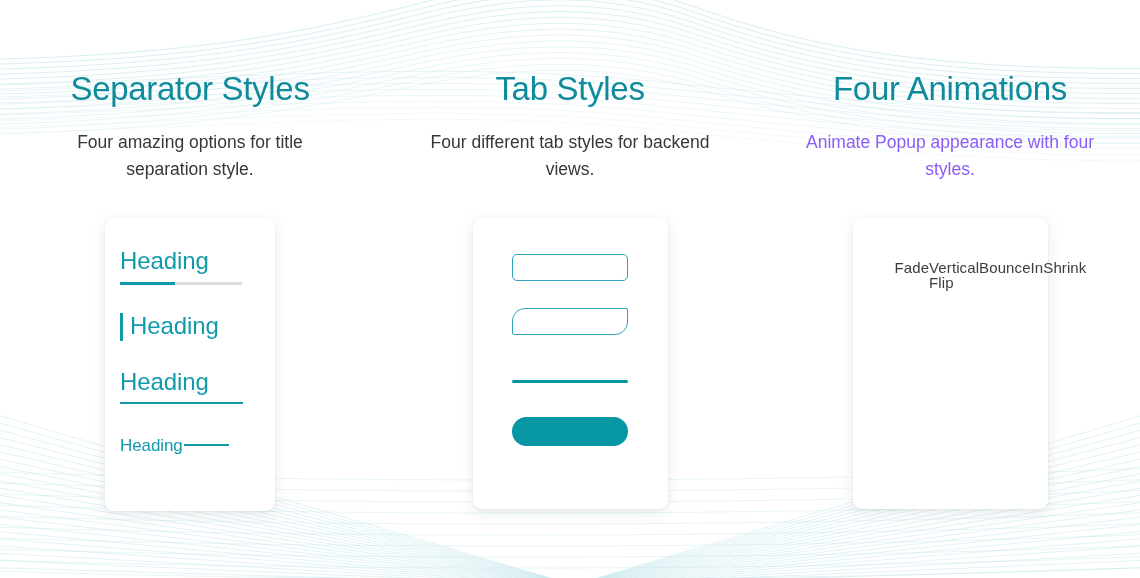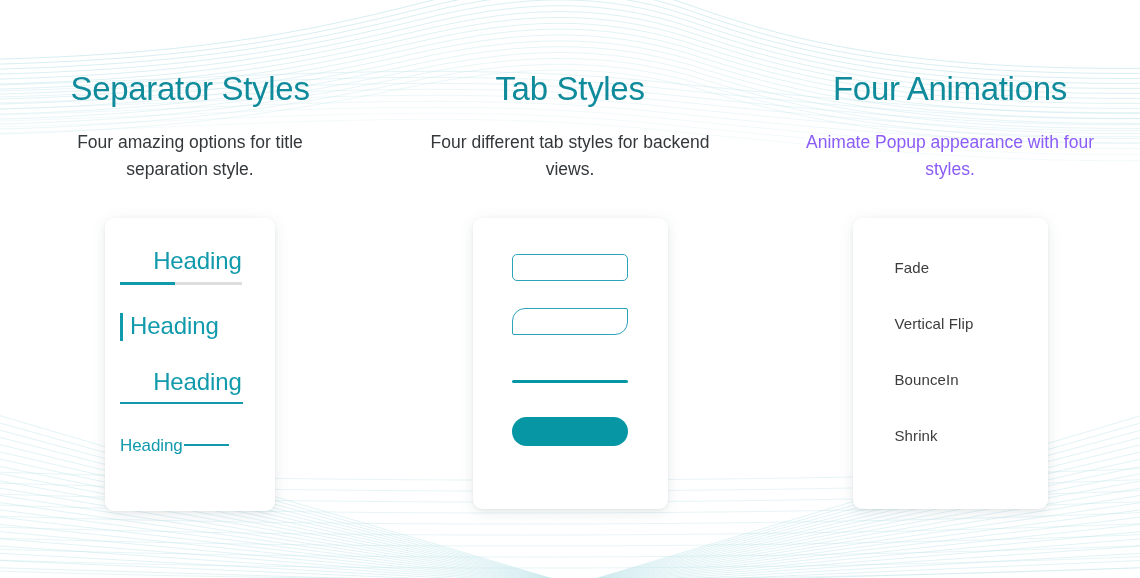--- a/index.html
+++ b/index.html
@@ -72,21 +72,20 @@
     margin-top: 36px;
     width: 170px;
     background: #ffffff;
     border-radius: 9px;
     box-shadow: 0 3px 14px rgba(120,135,140,0.17), 0 1px 3px rgba(120,135,140,0.10);
     box-sizing: border-box;
   }
   .card-sep {
     height: 293px;
     padding: 22px 0 5px 0;
-    text-align: center;
   }
   .card-tabs {
     width: 195px;
     height: 291px;
     padding: 0;
   }
   .card-popup {
     width: 195px;
     height: 291px;
     padding: 0;
@@ -200,21 +199,21 @@
   .tab-pill {
     margin-top: 34px;
     height: 29px;
     background: var(--accent-strong);
     border-radius: 15px;
   }
 
   
   .popup-list {
     display: flex;
-    flex-direction: column;
+    flex-direction: row;
     padding: 42px 0 0 42px;
     justify-content: space-between;
   }
   .popup-item {
     font-size: 15px;
     color: #3c3c3c;
     line-height: 1;
     margin-bottom: 41px;
     letter-spacing: 0.1px;
   }

